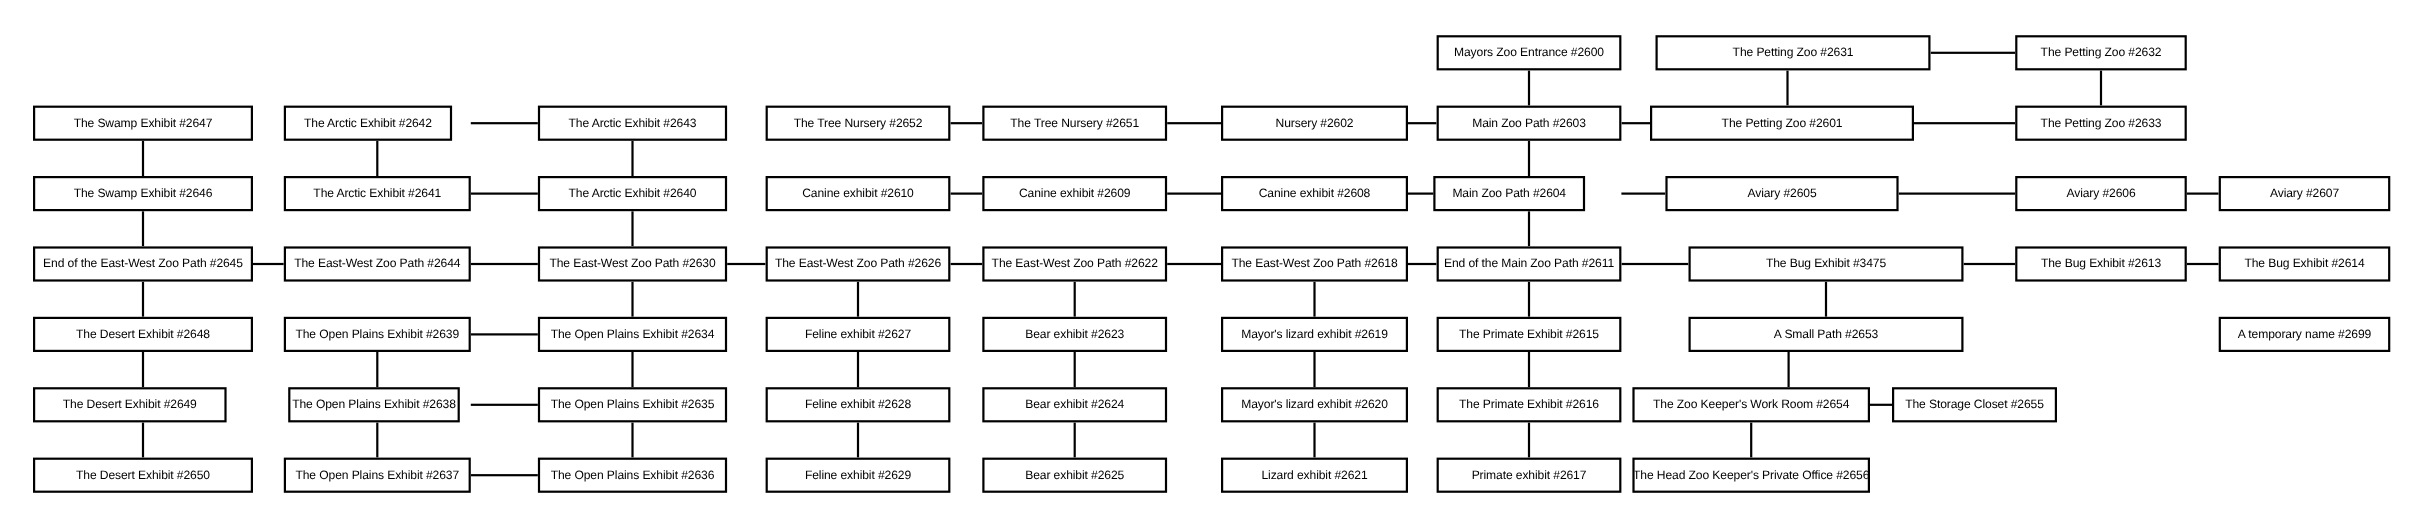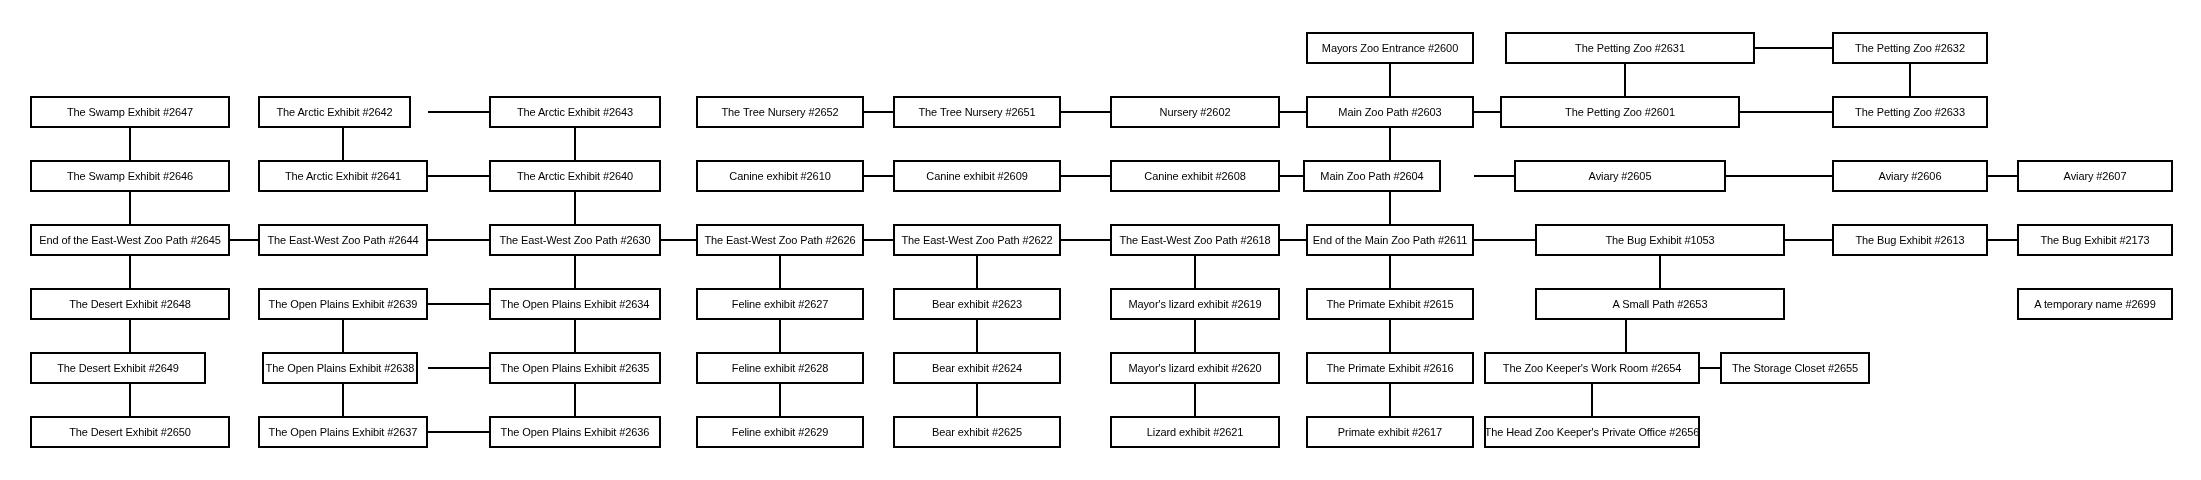--- a/index.html
+++ b/index.html
@@ -175,27 +175,27 @@
     <div class="node" style="left: 893px; top: 224px; width: 168px;">
       <span>The East-West Zoo Path #2622</span>
     </div>
     <div class="node" style="left: 1110px; top: 224px; width: 170px;">
       <span>The East-West Zoo Path #2618</span>
     </div>
     <div class="node" style="left: 1306px; top: 224px; width: 168px; text-align: center;">
       <span>End of the Main Zoo Path #2611</span>
     </div>
     <div class="node" style="left: 1535px; top: 224px; width: 250px;">
-      <span>The Bug Exhibit #1053</span>
+      <span>The Bug Exhibit #3475</span>
     </div>
     <div class="node" style="left: 1832px; top: 224px; width: 156px;">
       <span>The Bug Exhibit #2613</span>
     </div>
     <div class="node" style="left: 2017px; top: 224px; width: 156px;">
-      <span>The Bug Exhibit #2173</span>
+      <span>The Bug Exhibit #2614</span>
     </div>
     <div class="node" style="left: 30px; top: 288px; width: 200px;">
       <span>The Desert Exhibit #2648</span>
     </div>
     <div class="node" style="left: 258px; top: 288px; width: 170px;">
       <span>The Open Plains Exhibit #2639</span>
     </div>
     <div class="node" style="left: 489px; top: 288px; width: 172px;">
       <span>The Open Plains Exhibit #2634</span>
     </div>

